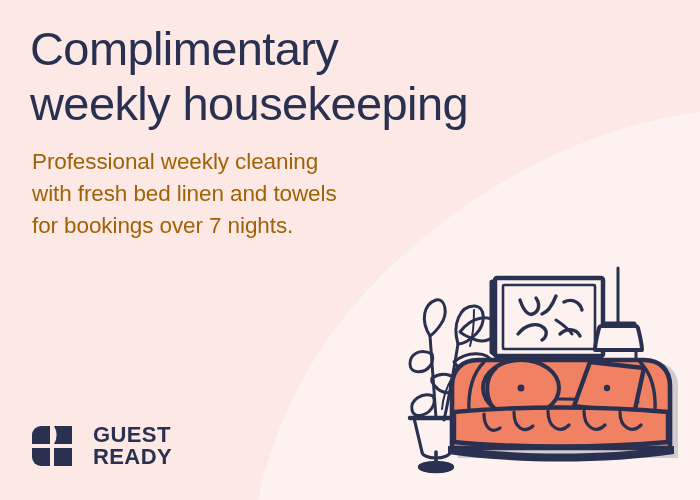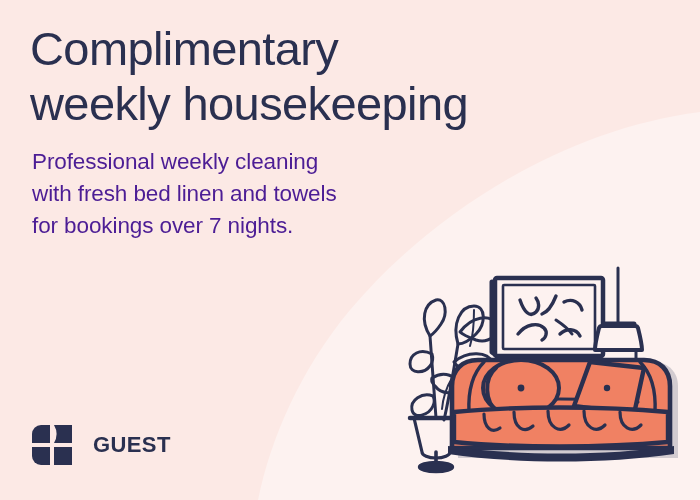--- a/index.html
+++ b/index.html
@@ -42,21 +42,21 @@
     color: #2a3050;
     font-size: 47px;
     line-height: 1.17;
     font-weight: 400;
     letter-spacing: -0.6px;
     white-space: pre-line;
     margin: 0;
   }
 
   #subcopy {
-    color: #4c1d95;
+    color: #a16207;
     font-size: 22.5px;
     line-height: 1.42;
     font-weight: 400;
     letter-spacing: -0.1px;
     white-space: pre-line;
     margin: 14px 0 0 2px;
   }
 
   
   #logo {
@@ -114,20 +114,21 @@
       <path d="M19 1 L19 19 L1 19 L1 10 A9 9 0 0 1 10 1 Z" fill="#2a3050"></path>
 
       <path d="M23 1 L41 1 L41 19 L23 19 A18 18 0 0 0 23 1 Z" fill="#2a3050"></path>
 
       <path d="M19 23 L19 41 L10 41 A9 9 0 0 1 1 32 L1 23 Z" fill="#2a3050"></path>
 
       <path d="M23 23 L41 23 L41 41 L23 41 Z" fill="#2a3050"></path>
     </svg>
     <div id="logo-wordmark">
       <span>GUEST</span>
+      <span>READY</span>
     </div>
   </div>
 
   <svg id="illustration" viewBox="0 0 300 238" aria-hidden="true">
     <g fill="none" stroke="#2a3050" stroke-linecap="round" stroke-linejoin="round">
 
       <g>
 
         <path d="M18 156 L26 190 A14 6 0 0 0 54 190 L62 156 Z" fill="#fdf2f0" stroke-width="3.2"></path>
         <path d="M14 156 L66 156" stroke-width="4.5"></path>

